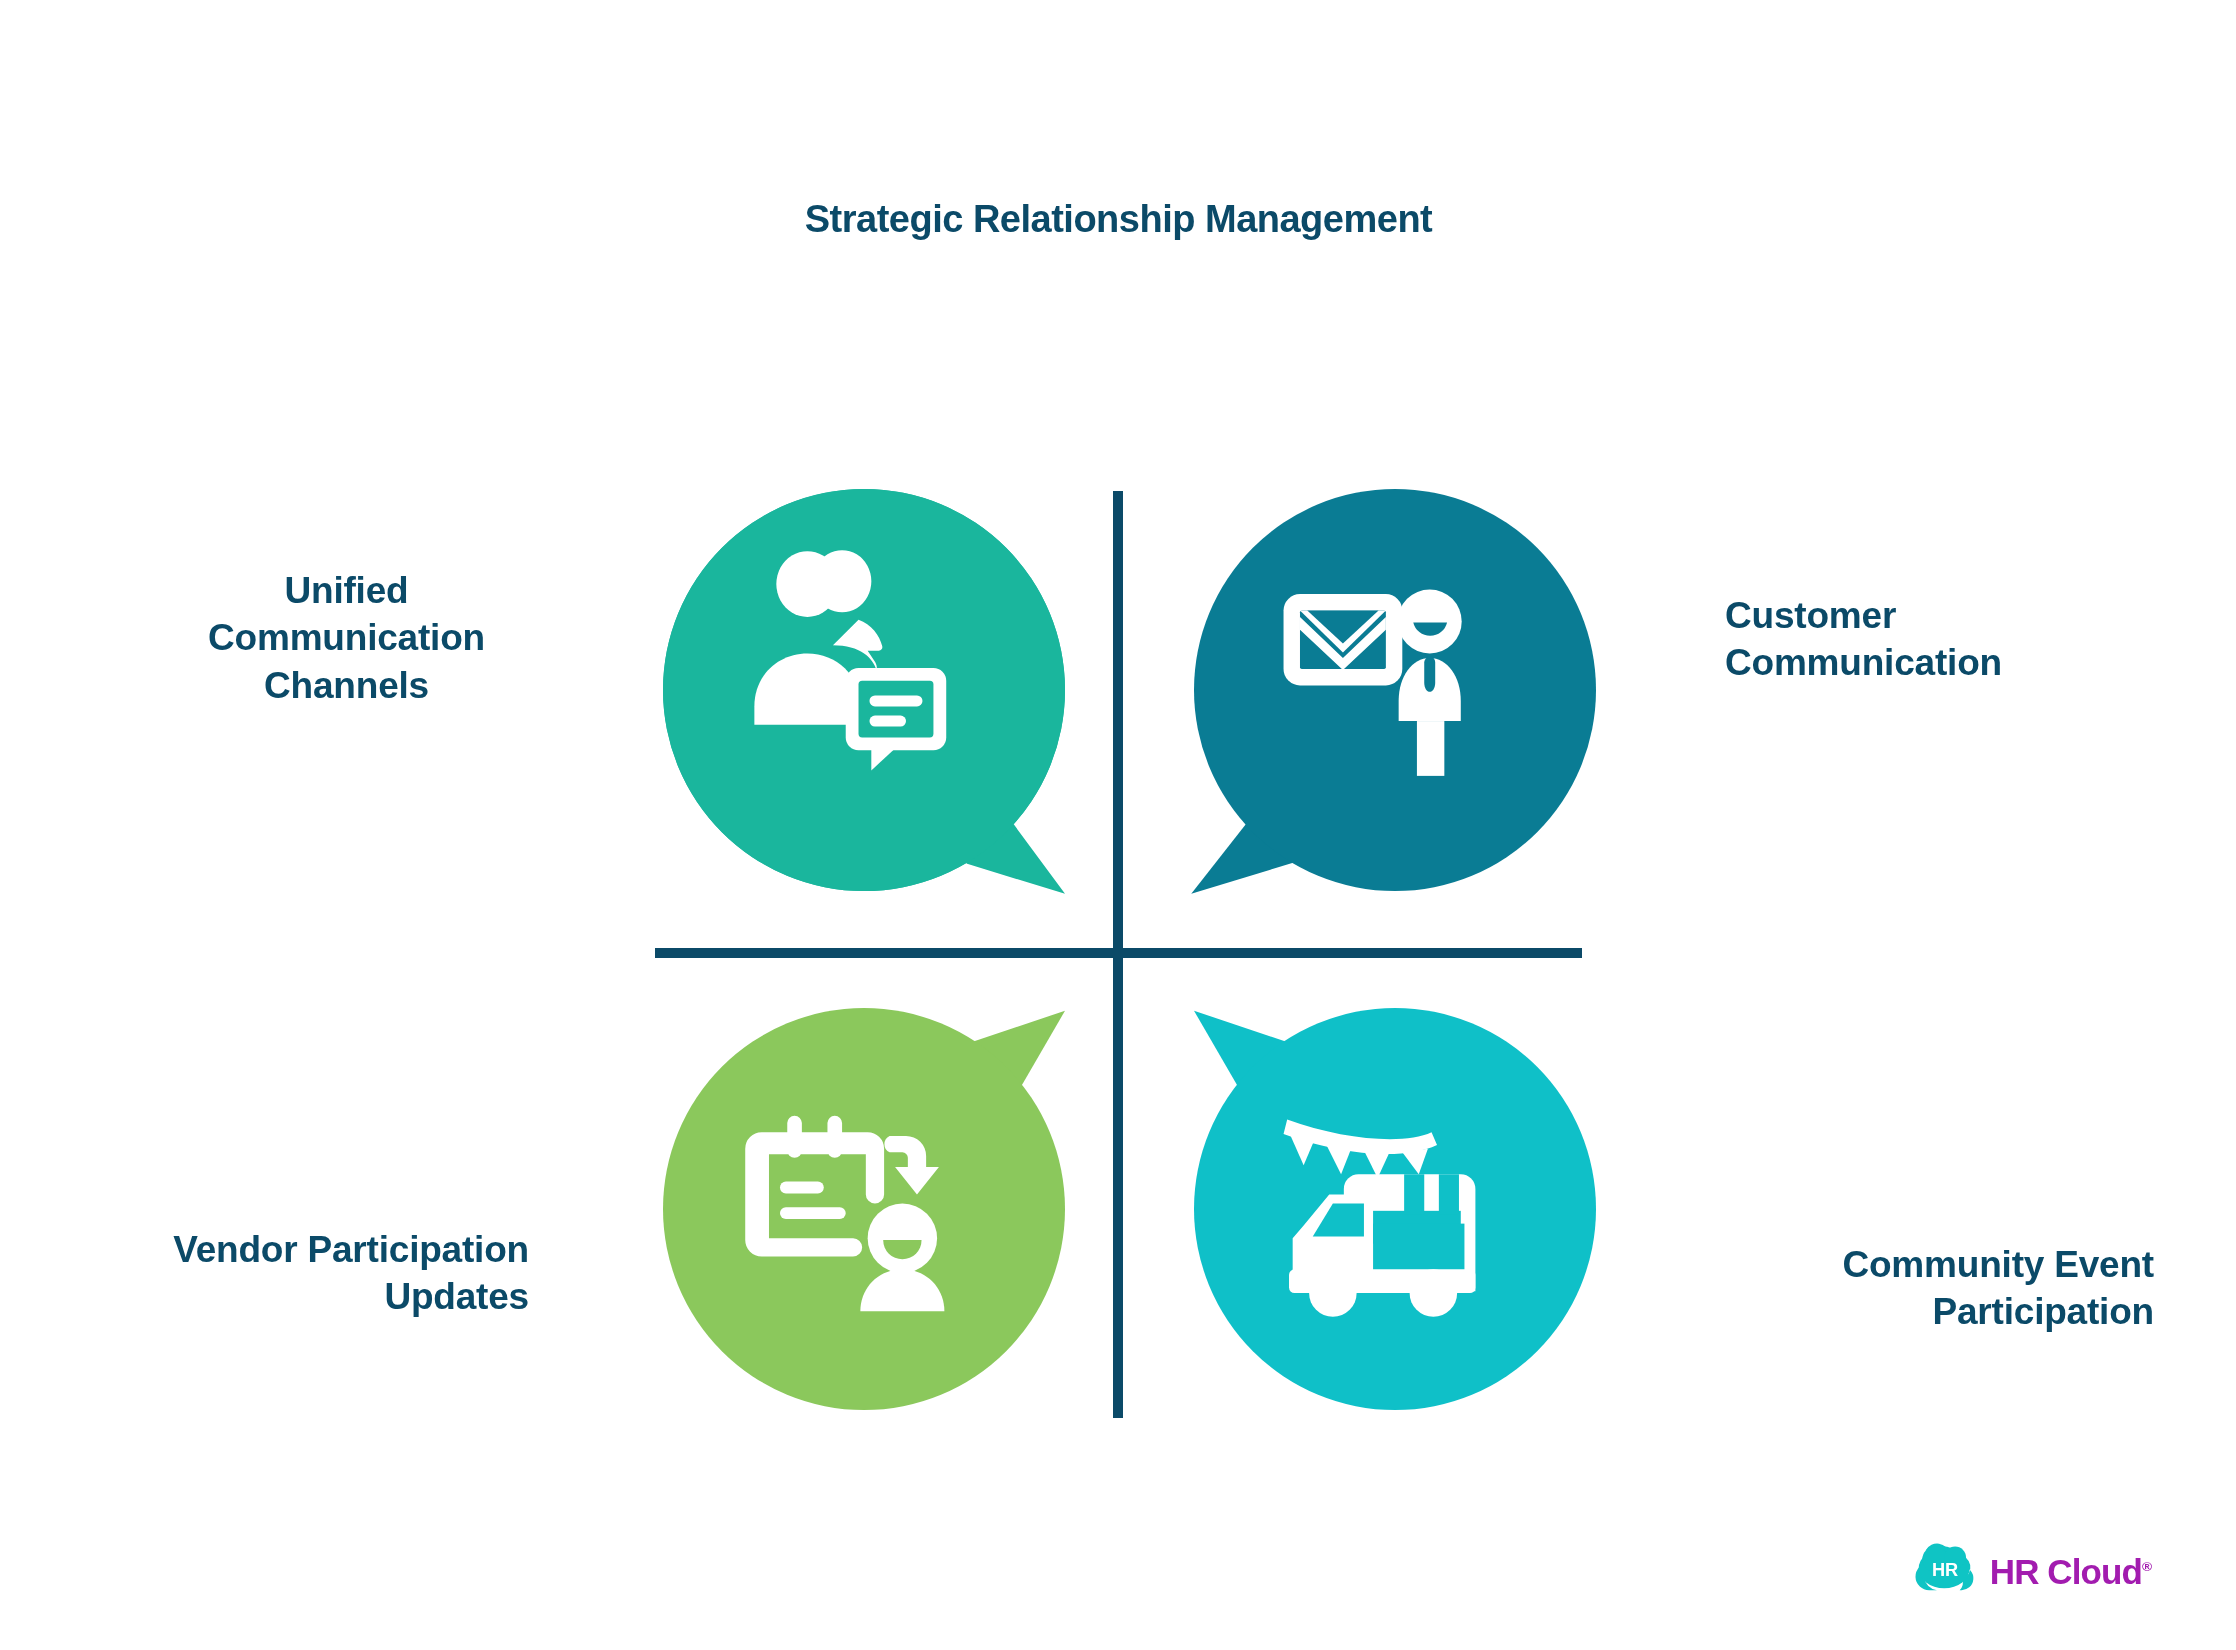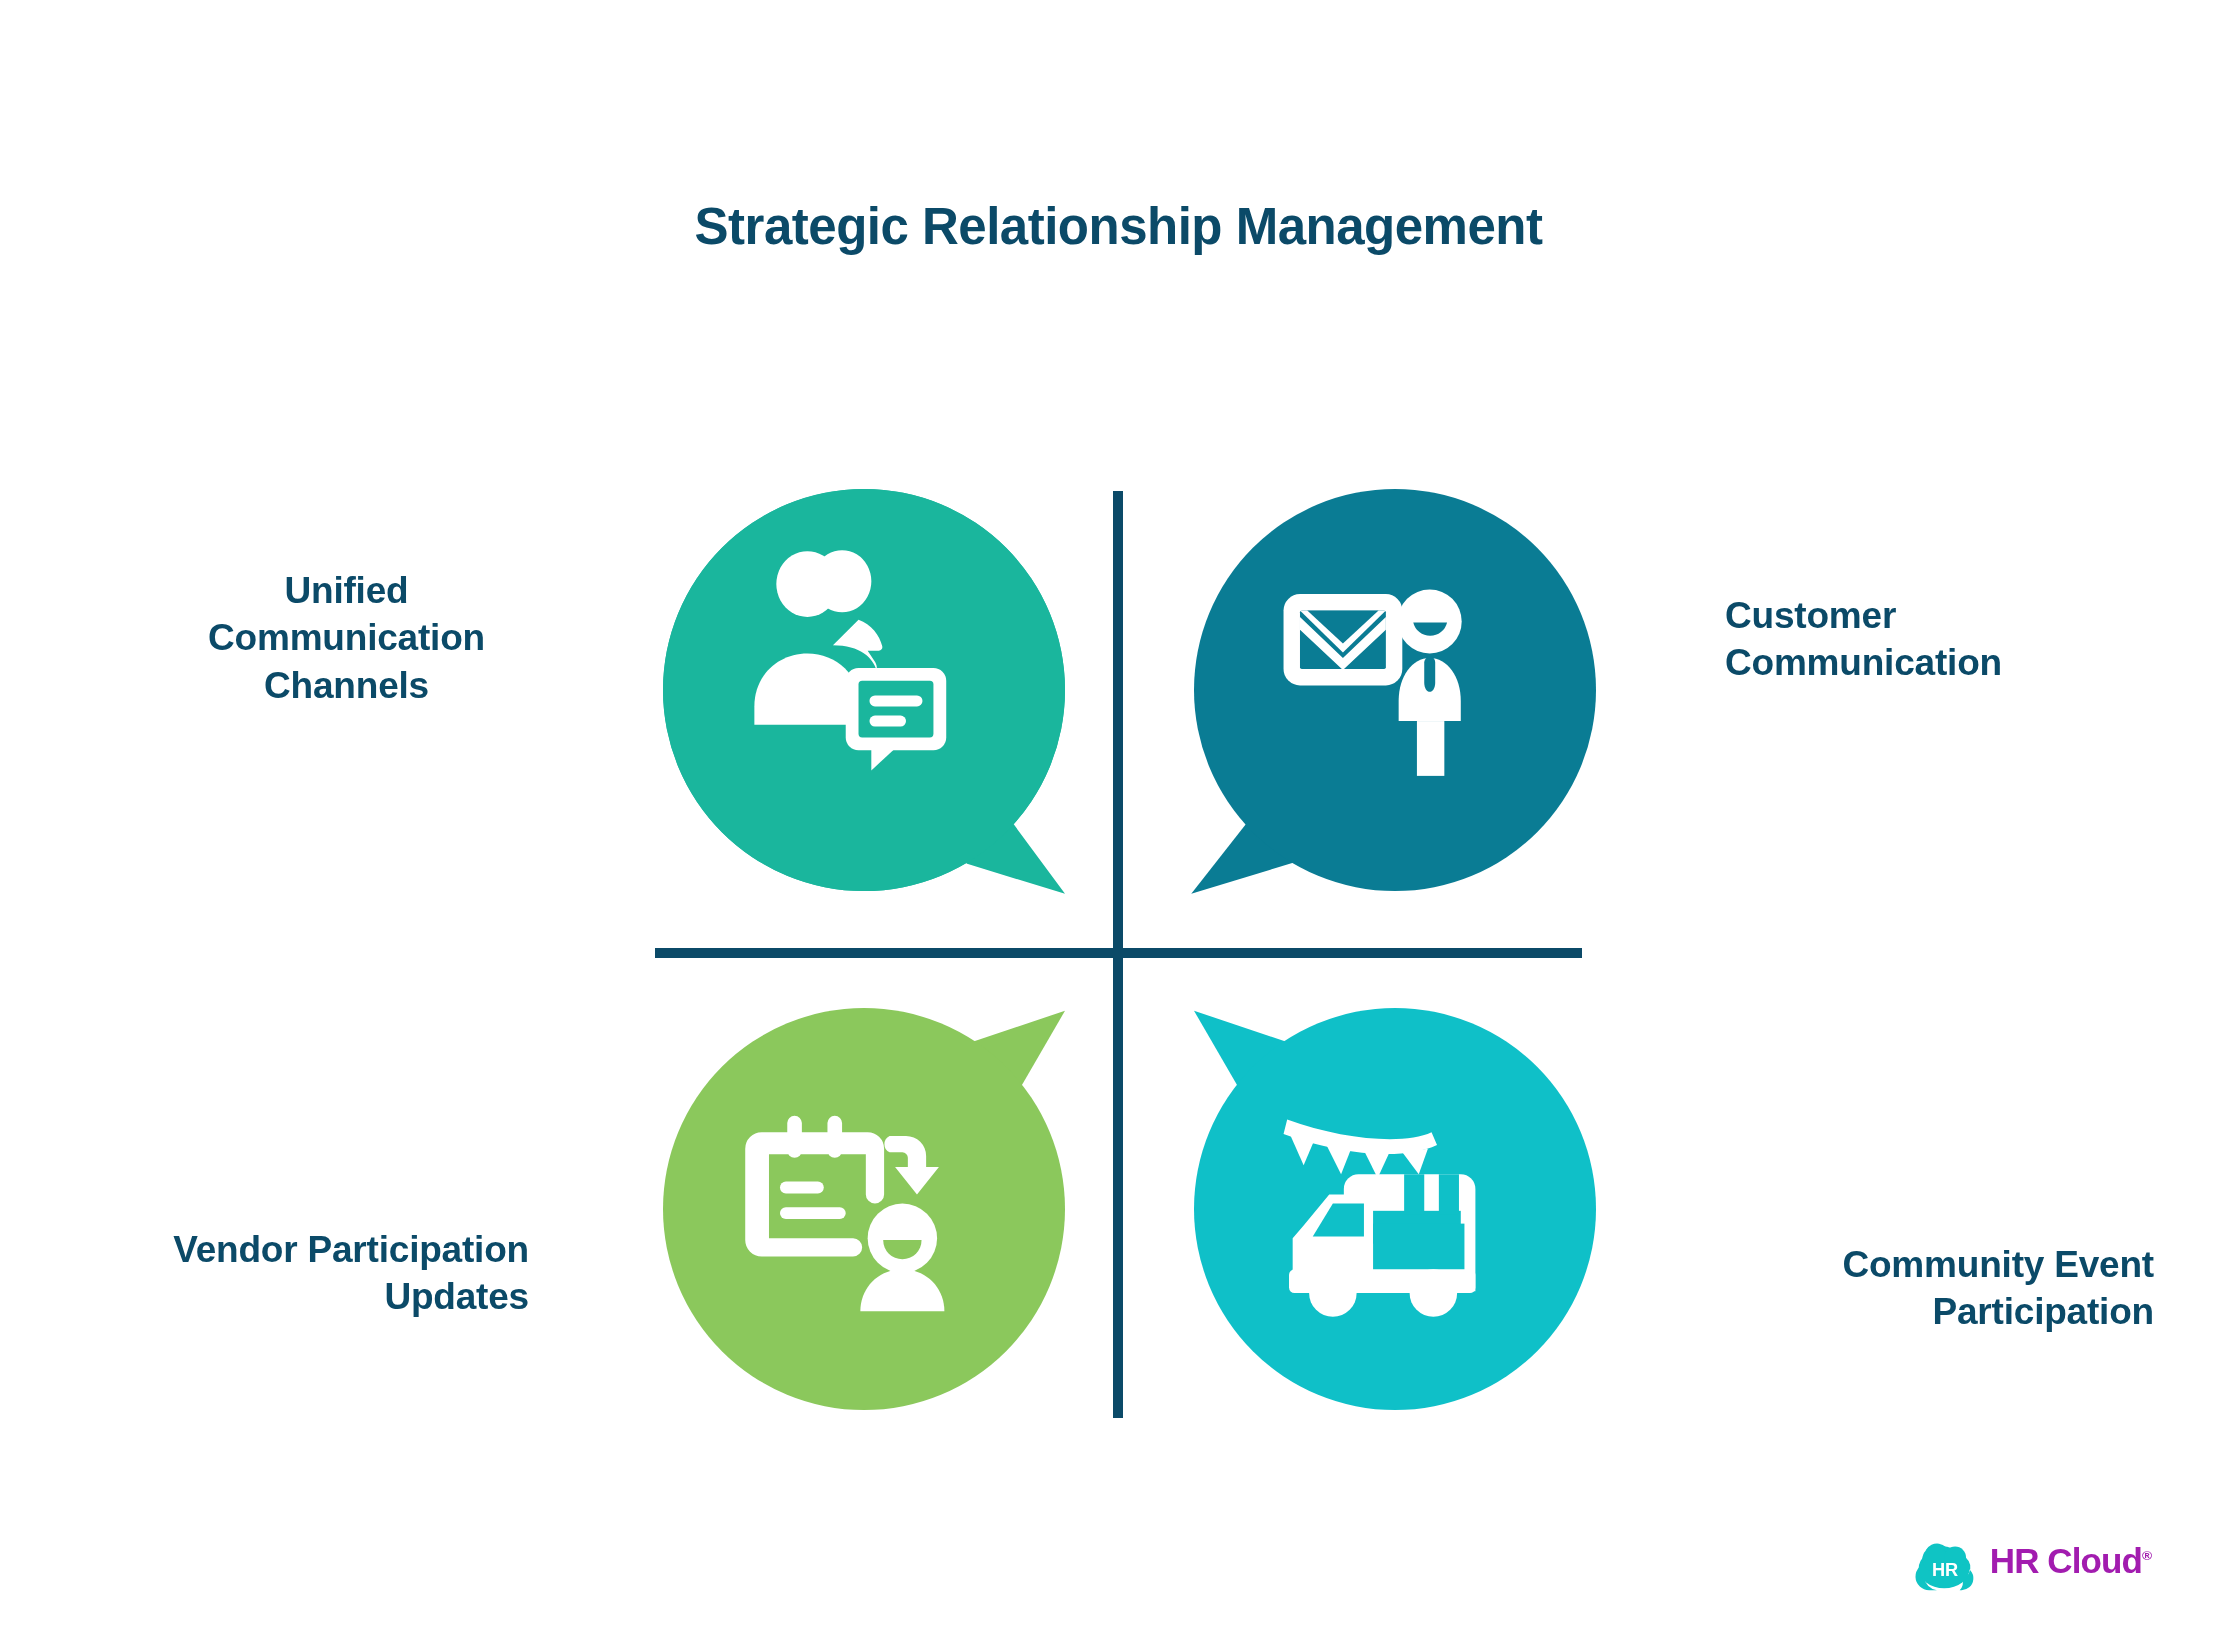--- a/index.html
+++ b/index.html
@@ -15,21 +15,21 @@
     overflow: hidden;
   }
 
   
   #page-title {
     position: absolute;
     top: 199px;
     left: 0;
     width: 2237px;
     text-align: center;
-    font-size: 51px;
+    font-size: 38px;
     font-weight: bold;
     letter-spacing: -0.5px;
     color: #0B4A68;
     line-height: 1.1;
   }
 
   
   #quadrant-diagram {
     position: absolute;
     left: 0;
@@ -103,21 +103,21 @@
     top: 1241px;
     text-align: right;
   }
 
   
   #brand-logo {
     position: absolute;
     left: 1915px;
     top: 1541px;
     display: flex;
-    align-items: flex-start;
+    align-items: flex-end;
     gap: 12.8px;
   }
   #brand-logo .logo-mark { width: 62px; height: 51px; }
   #brand-logo .logo-wordmark {
     font-size: 35px;
     font-weight: bold;
     color: #a21caf;
     letter-spacing: -0.9px;
     white-space: nowrap;
     position: relative;

